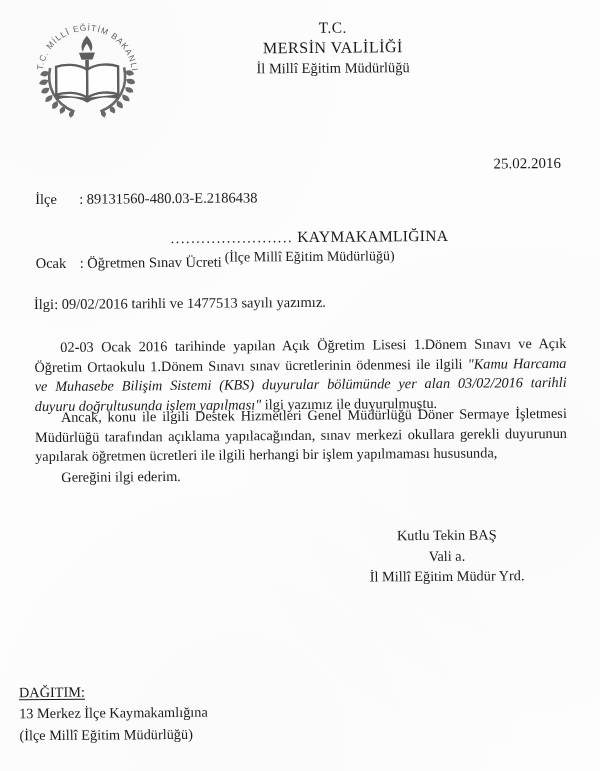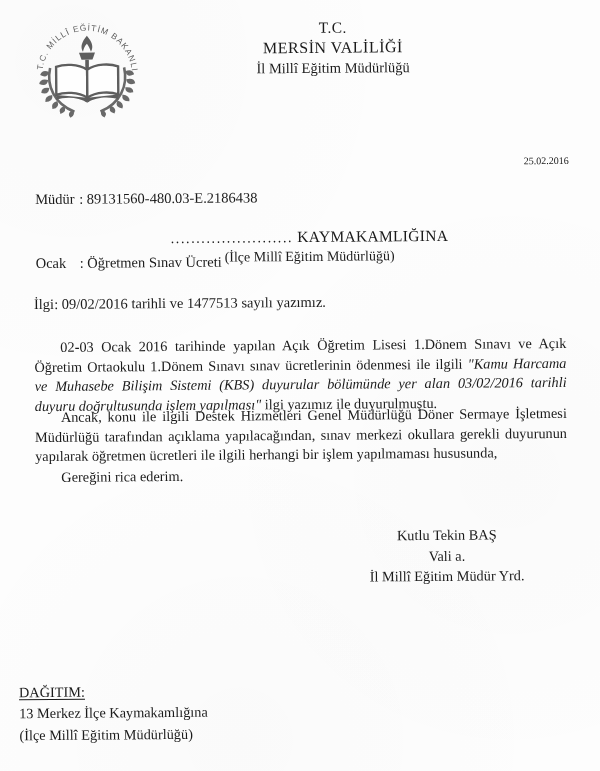--- a/index.html
+++ b/index.html
@@ -64,23 +64,23 @@
     left: 36px;
     top: 144px;
     font-size: 14.5px;
     line-height: 1.48;
     white-space: pre;
   }
   .meta .row { display: block; }
   .meta .lbl { display: inline-block; width: 44px; }
   .date {
     position: absolute;
-    right: 30px;
+    right: 38px;
     top: 157px;
-    font-size: 10px;
+    font-size: 15px;
     font-family: Liberation Serif, serif;
   }
 
   
   .addressee {
     position: absolute;
     left: 120px;
     top: 226px;
     width: 380px;
     text-align: center;
@@ -192,37 +192,37 @@
       </svg>
     </div>
 
     <div class="header">
       <div class="l1">T.C.</div>
       <div class="l2">MERSİN VALİLİĞİ</div>
       <div class="l3">İl Millî Eğitim Müdürlüğü</div>
     </div>
 
     <div class="meta">
-      <span class="row"><span class="lbl">Müdür</span><span>:</span> <span>89131560-480.03-E.2186438</span></span>
+      <span class="row"><span class="lbl">İlçe</span><span>:</span> <span>89131560-480.03-E.2186438</span></span>
       <span class="row"><span class="lbl">Ocak</span><span>:</span> <span>Öğretmen Sınav Ücreti</span></span>
     </div>
     <div class="date">25.02.2016</div>
 
     <div class="addressee">
       <div class="to"><span class="dots">........................</span> <span>KAYMAKAMLIĞINA</span></div>
       <div class="sub">(İlçe Millî Eğitim Müdürlüğü)</div>
     </div>
 
     <div class="ilgi">İlgi: 09/02/2016 tarihli ve 1477513 sayılı yazımız.</div>
 
     <div class="para p1"><span class="indent"></span><span>02-03 Ocak 2016 tarihinde yapılan Açık Öğretim Lisesi 1.Dönem Sınavı ve Açık Öğretim Ortaokulu 1.Dönem Sınavı sınav ücretlerinin ödenmesi ile ilgili </span><i>"Kamu Harcama ve Muhasebe Bilişim Sistemi (KBS) duyurular bölümünde yer alan 03/02/2016 tarihli duyuru doğrultusunda işlem yapılması"</i><span> ilgi yazımız ile duyurulmuştu.</span></div>
 
     <div class="para p2"><span class="indent"></span><span>Ancak, konu ile ilgili Destek Hizmetleri Genel Müdürlüğü Döner Sermaye İşletmesi Müdürlüğü tarafından açıklama yapılacağından, sınav merkezi okullara gerekli duyurunun yapılarak öğretmen ücretleri ile ilgili herhangi bir işlem yapılmaması hususunda,</span></div>
 
-    <div class="para p3"><span class="indent"></span><span>Gereğini rica ederim.</span></div>
+    <div class="para p3"><span class="indent"></span><span>Gereğini ilgi ederim.</span></div>
 
     <div class="signature">
       <div>Kutlu Tekin BAŞ</div>
       <div>Vali a.</div>
       <div>İl Millî Eğitim Müdür Yrd.</div>
     </div>
 
     <div class="distribution">
       <span class="line title">DAĞITIM:</span>
       <span class="line">13 Merkez İlçe Kaymakamlığına</span>

